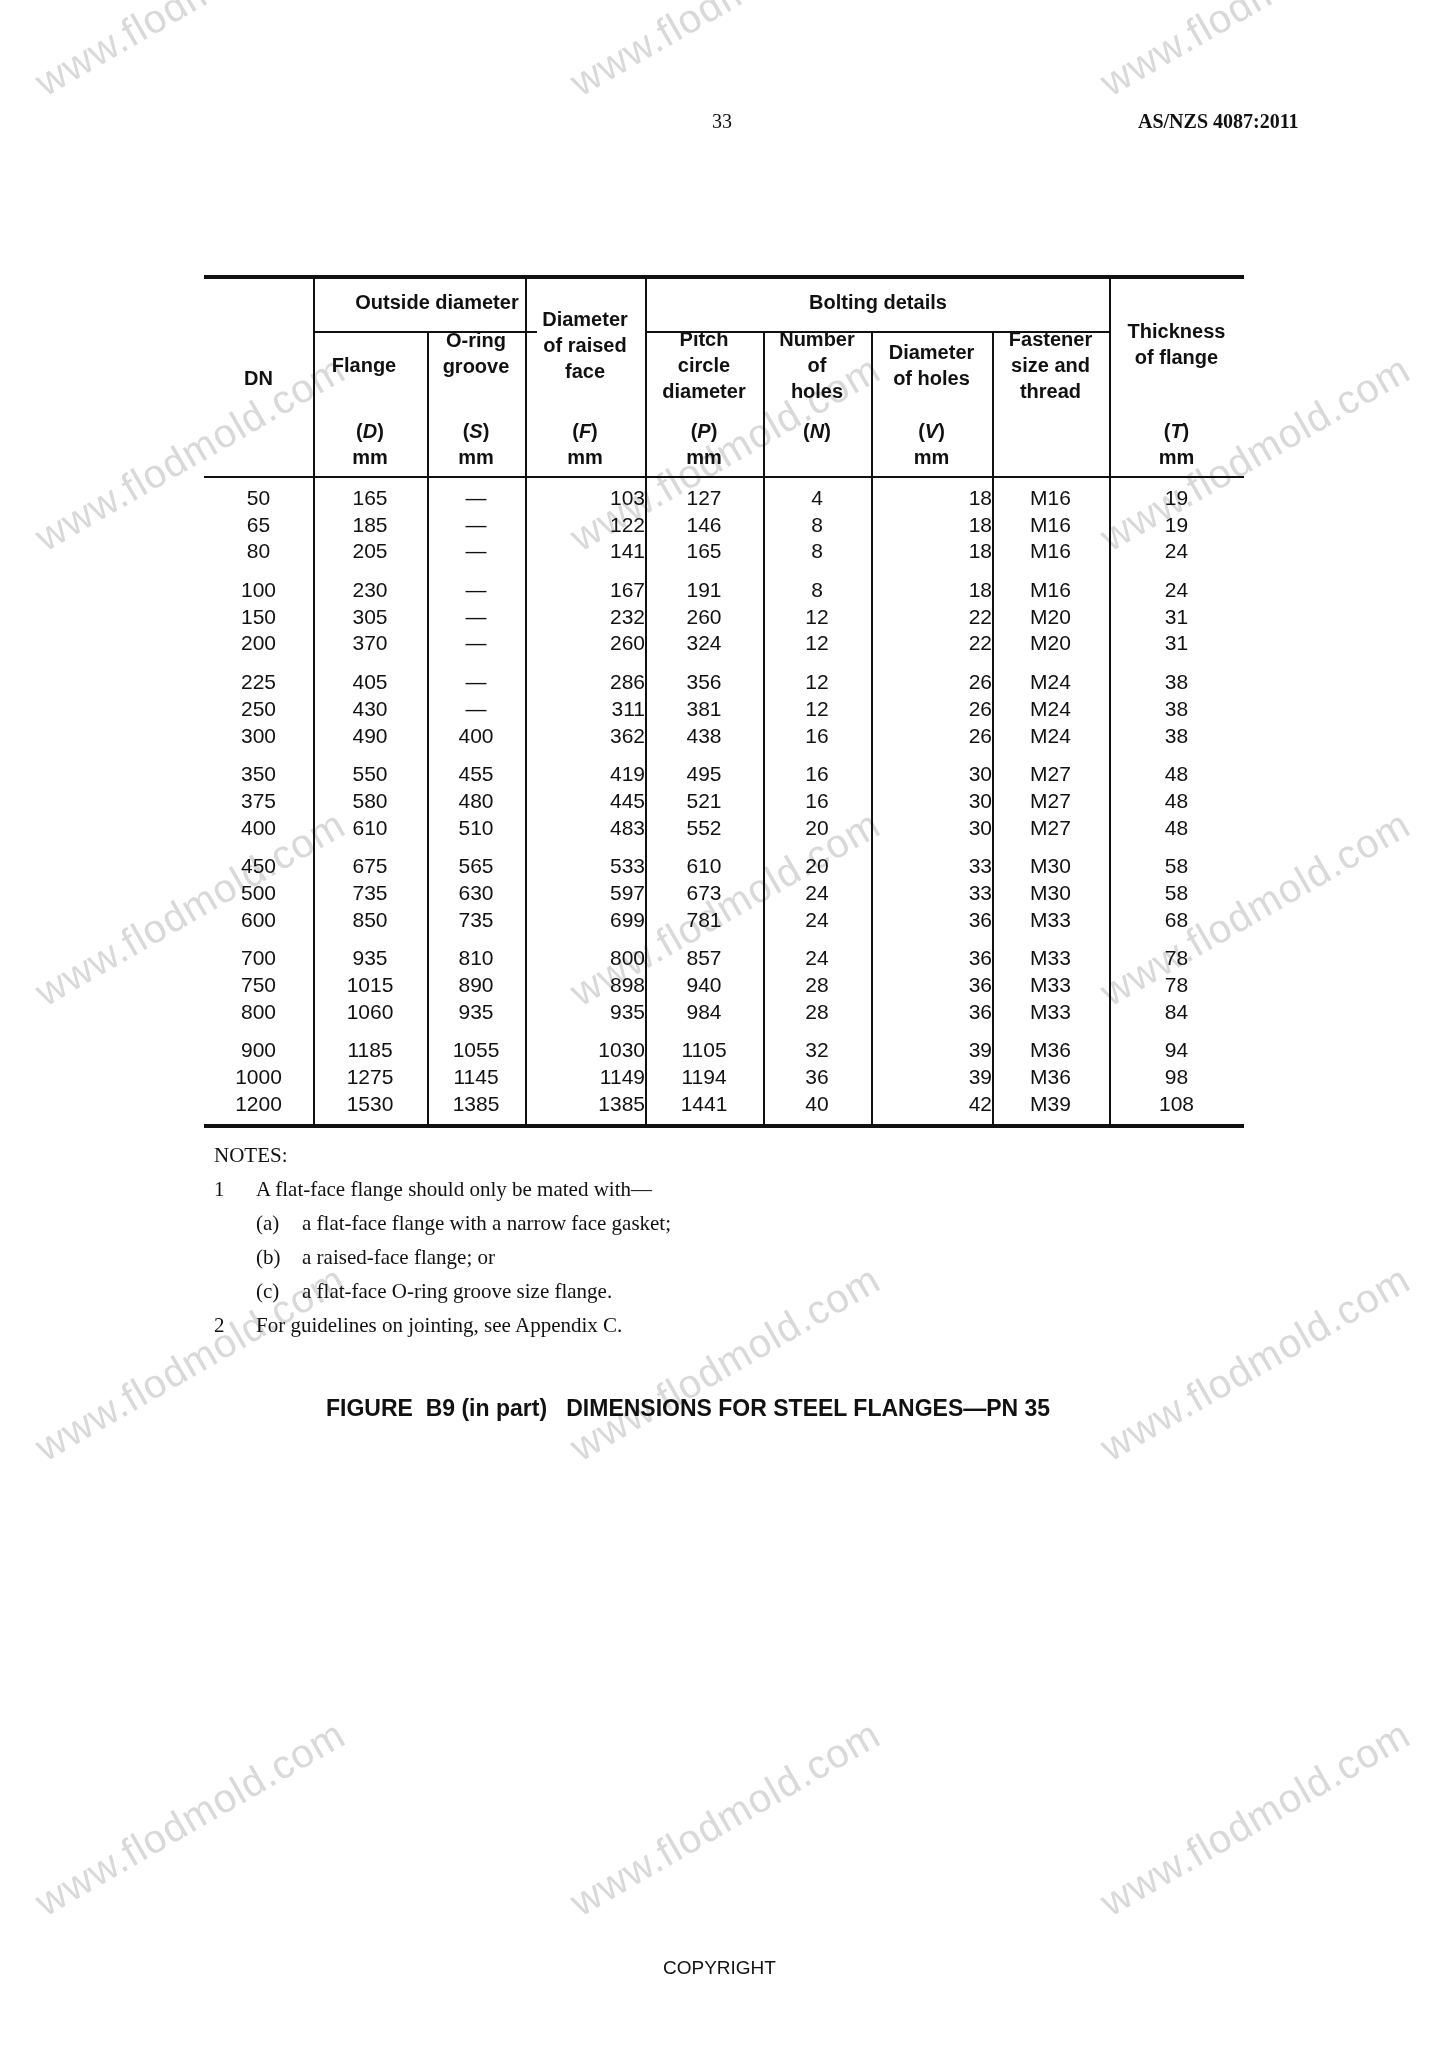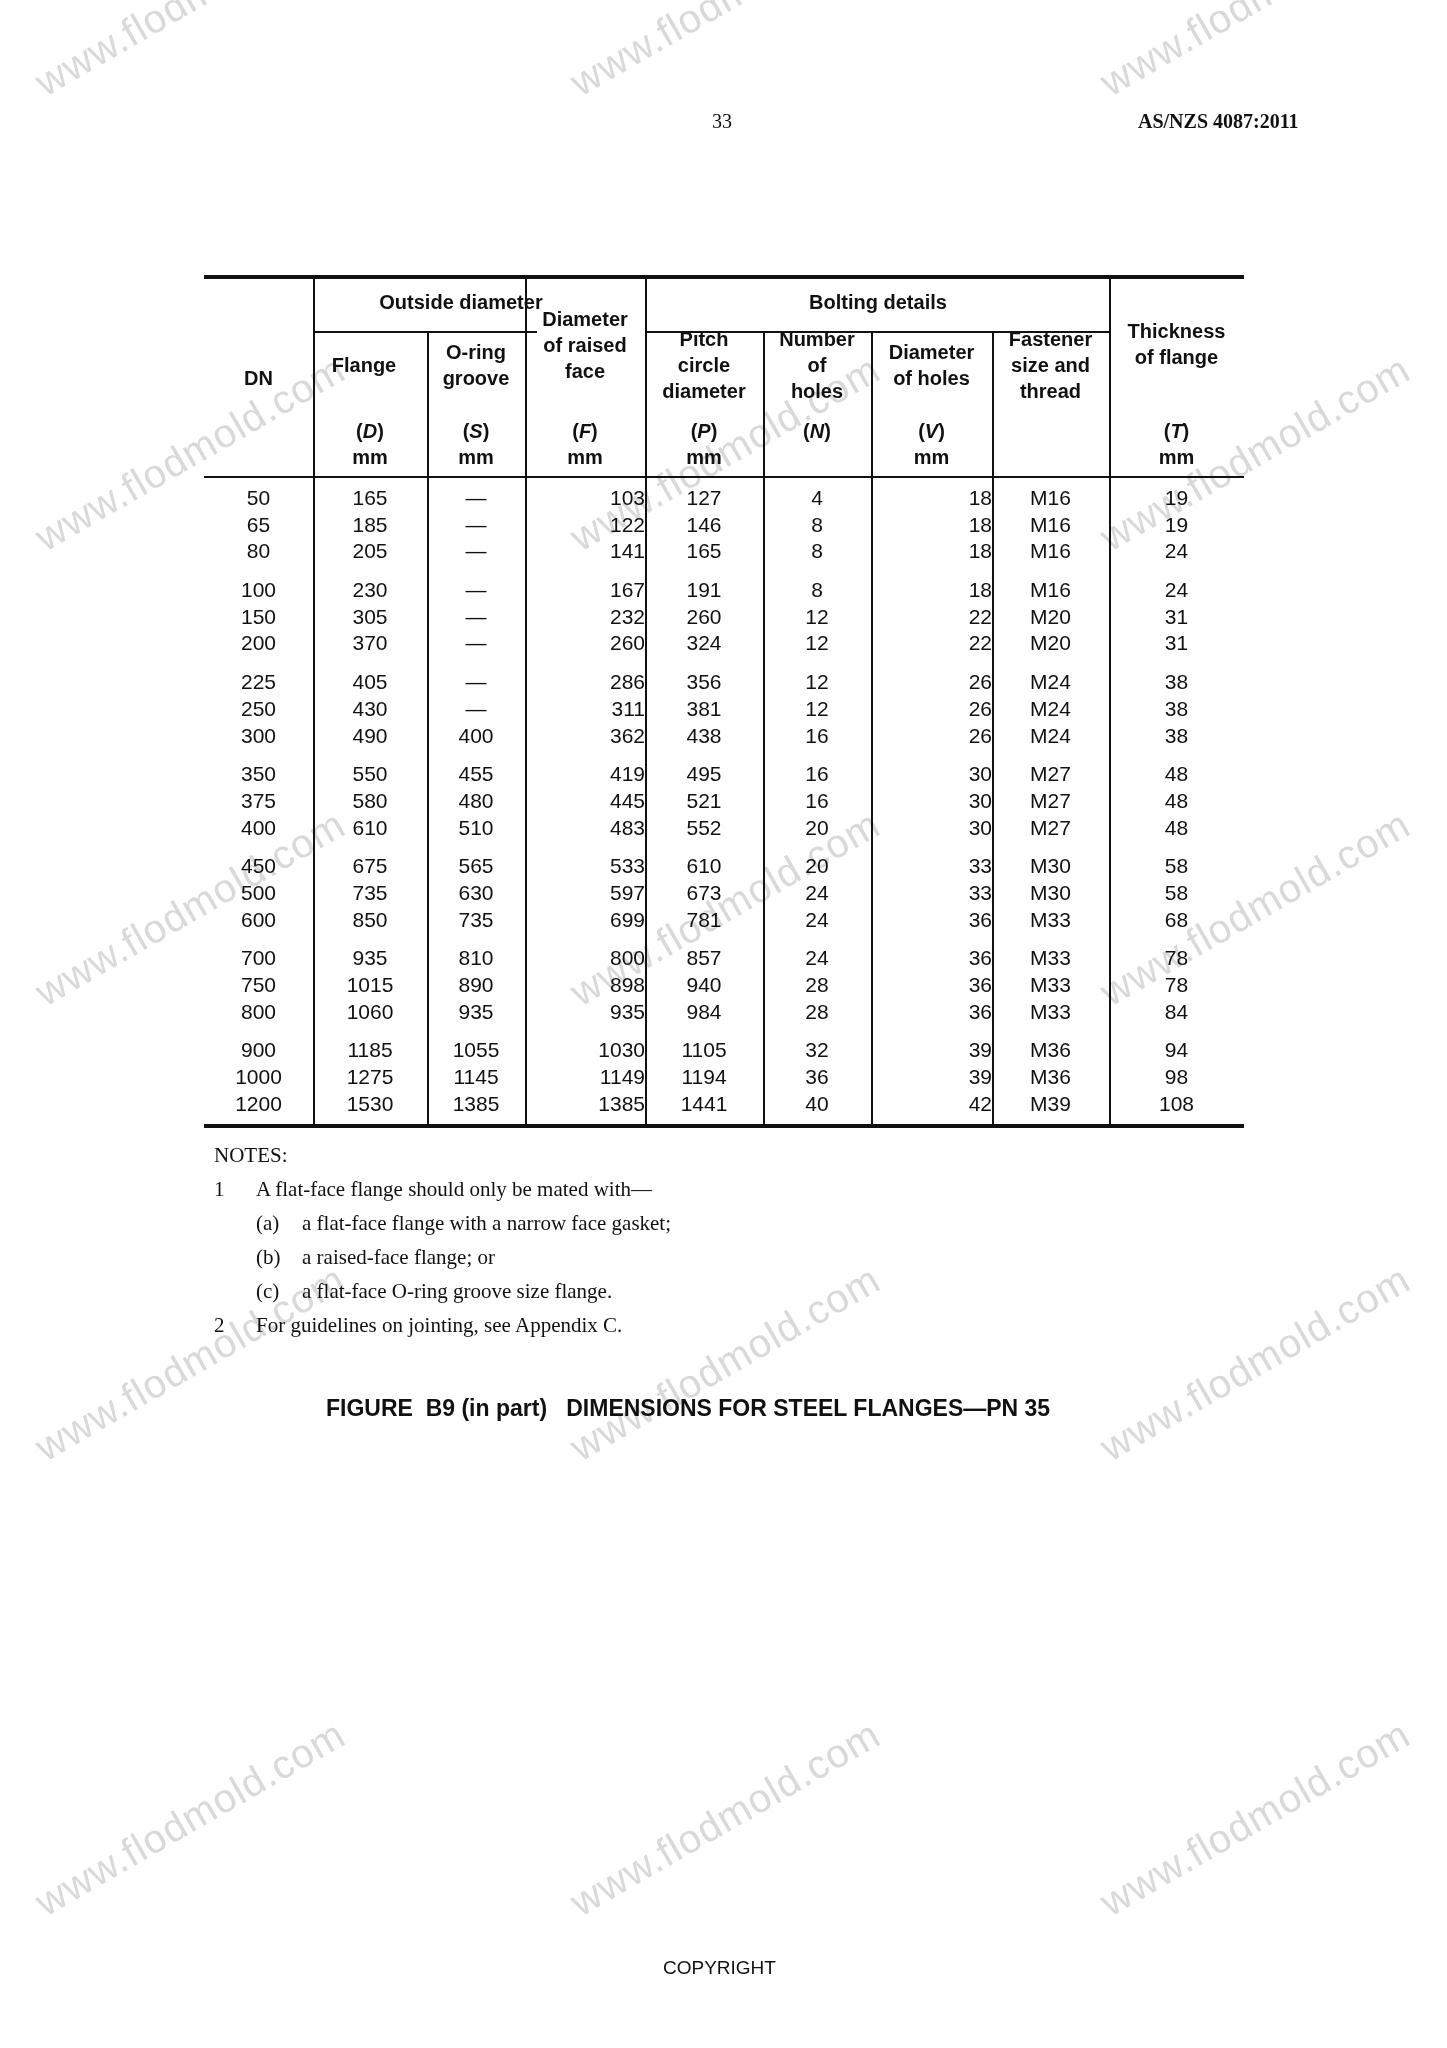--- a/index.html
+++ b/index.html
@@ -79,28 +79,28 @@
 
   <div class="vline" style="left:109px; top:4px; height:845px;"></div>
   <div class="vline" style="left:223px; top:57px; height:792px;"></div>
   <div class="vline" style="left:321px; top:4px; height:845px;"></div>
   <div class="vline" style="left:441px; top:4px; height:845px;"></div>
   <div class="vline" style="left:559px; top:57px; height:792px;"></div>
   <div class="vline" style="left:667px; top:57px; height:792px;"></div>
   <div class="vline" style="left:788px; top:57px; height:792px;"></div>
   <div class="vline" style="left:905px; top:4px; height:845px;"></div>
 
-  <div class="hcell" style="left:109px; width:248px; top:14px;padding-left:24px;">Outside diameter</div>
+  <div class="hcell" style="left:109px; width:248px; top:14px;">Outside diameter</div>
   <div class="hcell" style="left:441px; width:466px; top:14px;">Bolting details</div>
 
   <div class="hcell" style="left:0; width:109px; top:90px;">DN</div>
 
   <div class="hcell" style="left:109px; width:102px; top:77px;">Flange</div>
 
-  <div class="hcell" style="left:223px; width:98px; top:64px;">
+  <div class="hcell" style="left:223px; width:98px; top:52px;">
     <div>O-ring</div>
     <div>groove</div>
   </div>
 
   <div class="hcell" style="left:321px; width:120px; top:31px;">
     <div>Diameter</div>
     <div>of raised</div>
     <div>face</div>
   </div>
 

